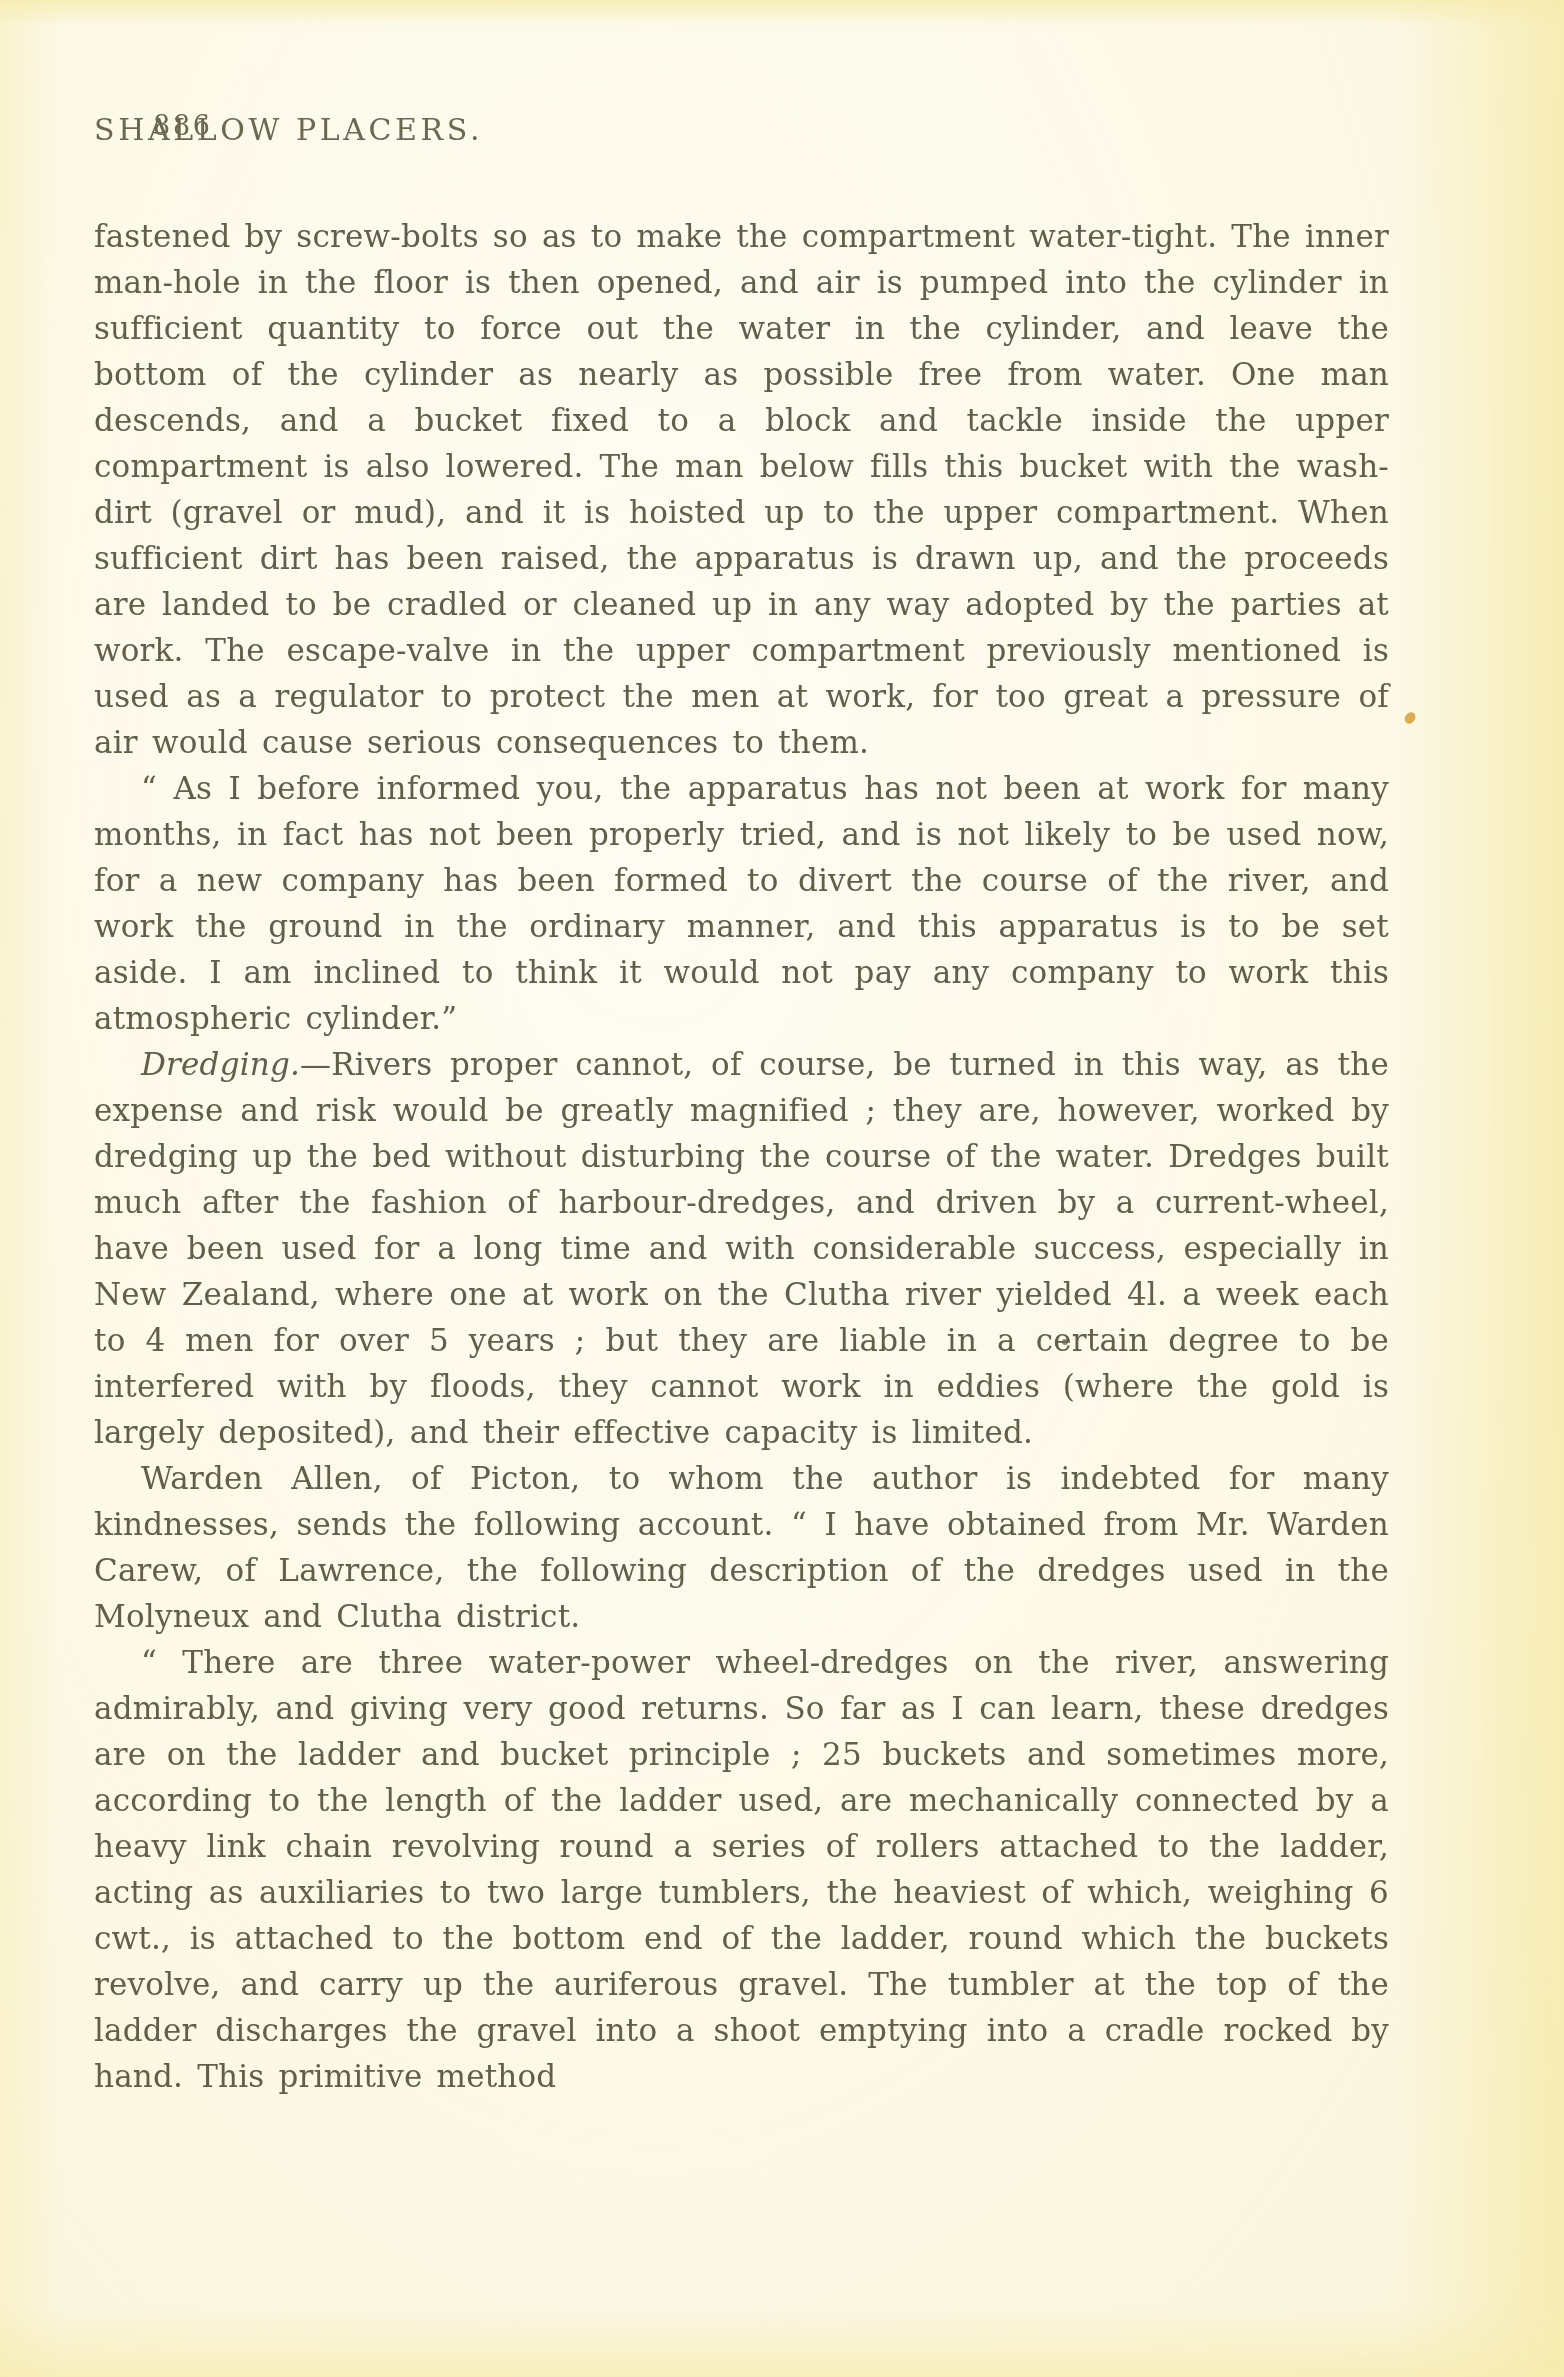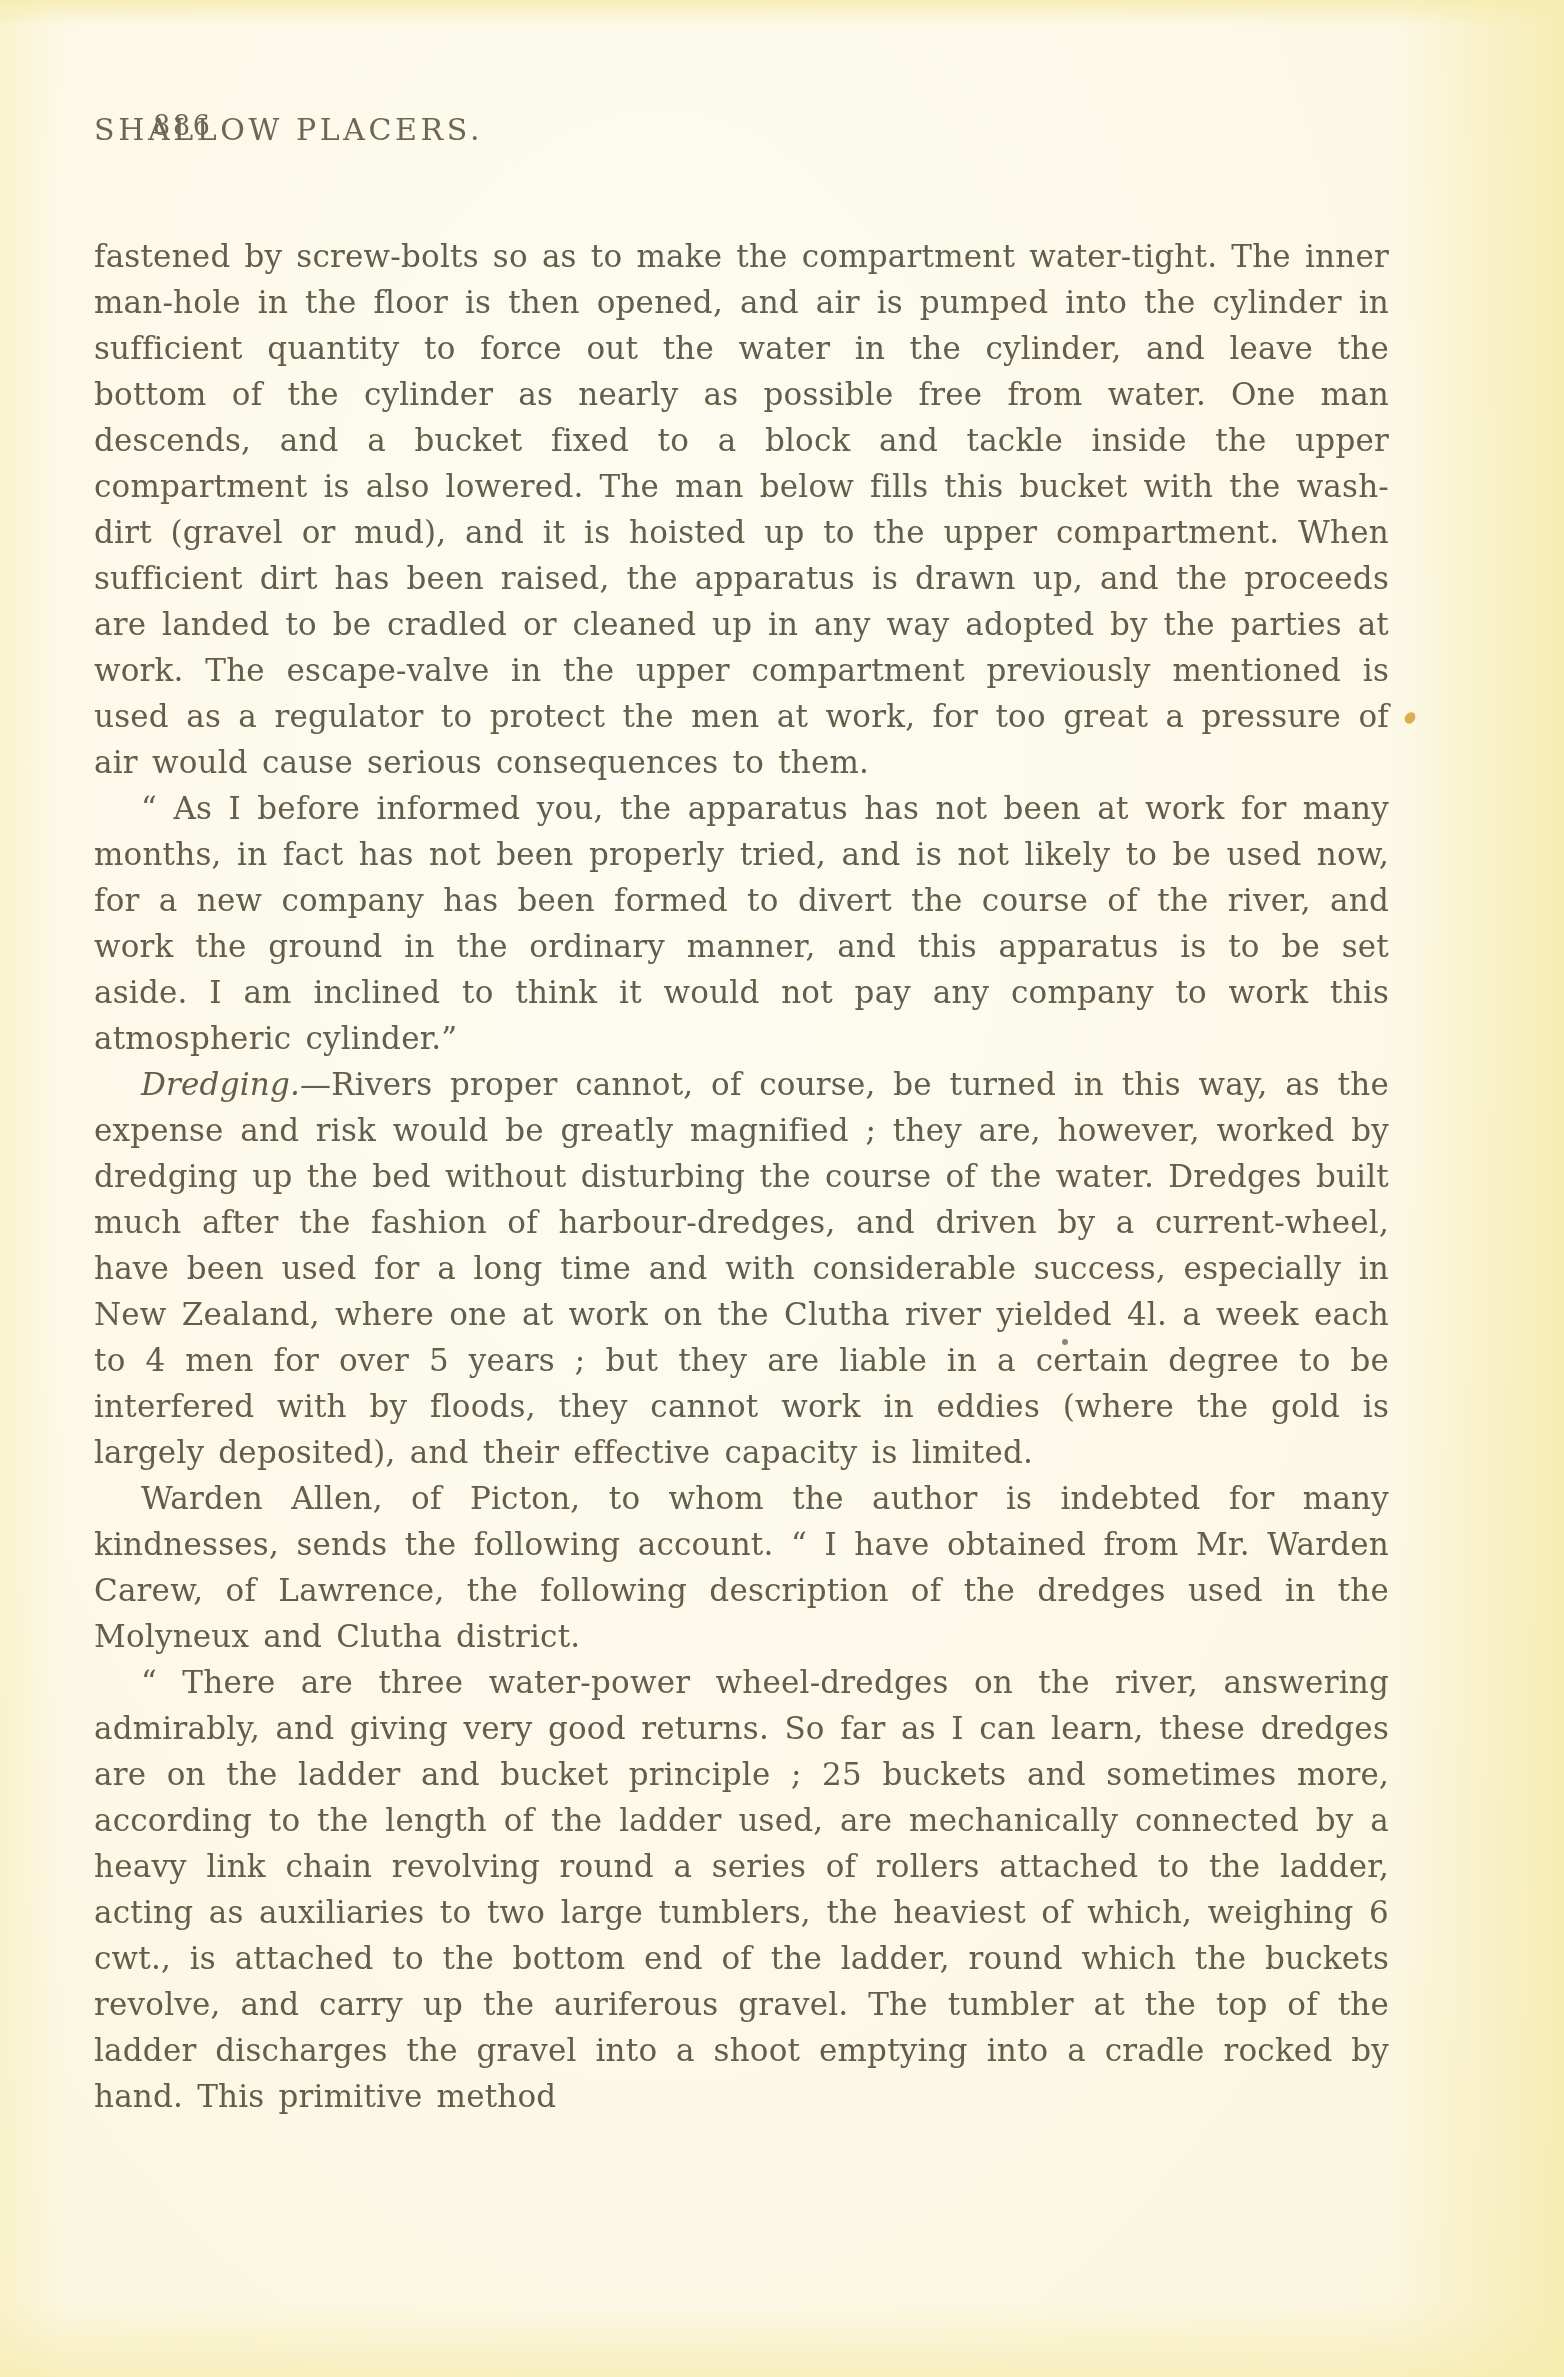--- a/index.html
+++ b/index.html
@@ -40,21 +40,21 @@
     position:absolute;
     left:94px; top:213px;
     width:1295px;
     font-size:31px;
     line-height:46px;
     text-align:justify;
     word-spacing:0.13em;
     letter-spacing:0.2px;
   }
   .para{margin:0; text-indent:47px;}
-  .para.no-indent{text-indent:0;margin-top:20px;}
+  .para.no-indent{text-indent:0;}
   .lead-italic{}
   .ink-speck{
     position:absolute; left:1405px; top:712px;
     width:10px; height:11.6px;
     background:#d9a43f;
     border-radius:60% 40% 55% 45%;
     transform:rotate(18deg);
     opacity:0.9;
   }
   .dust-dot{

